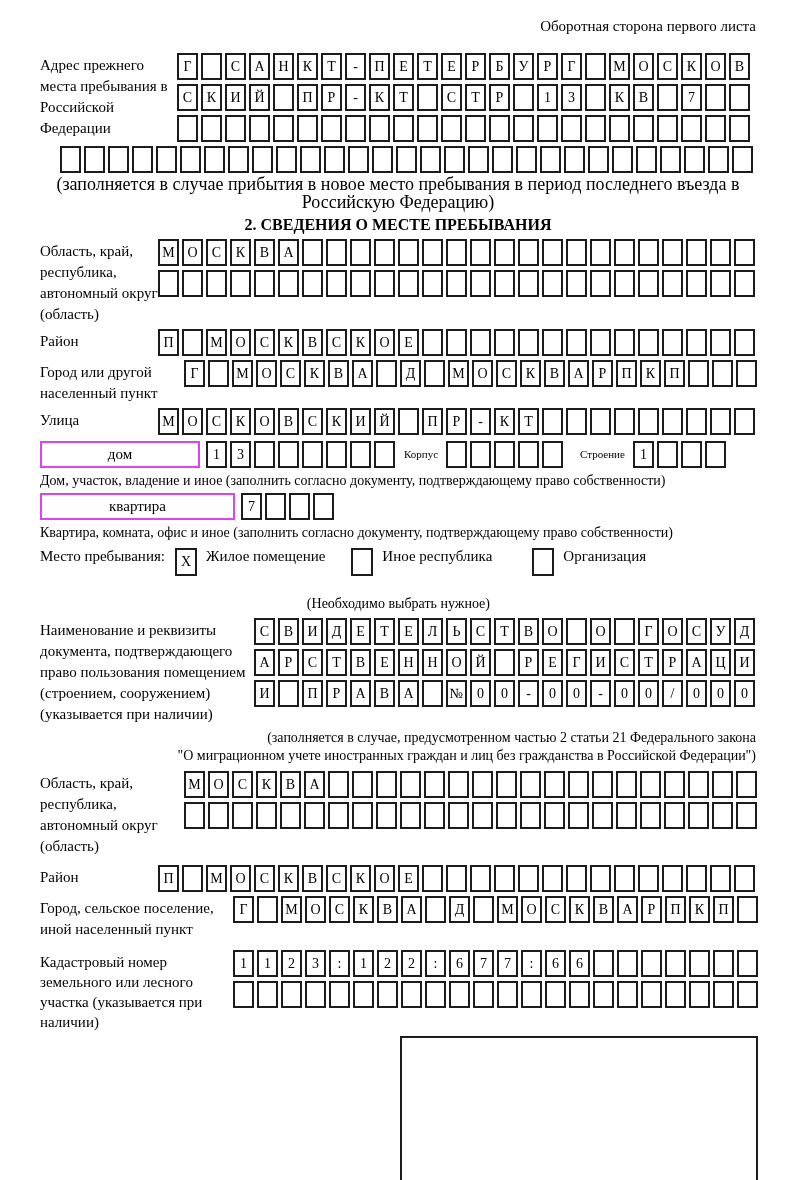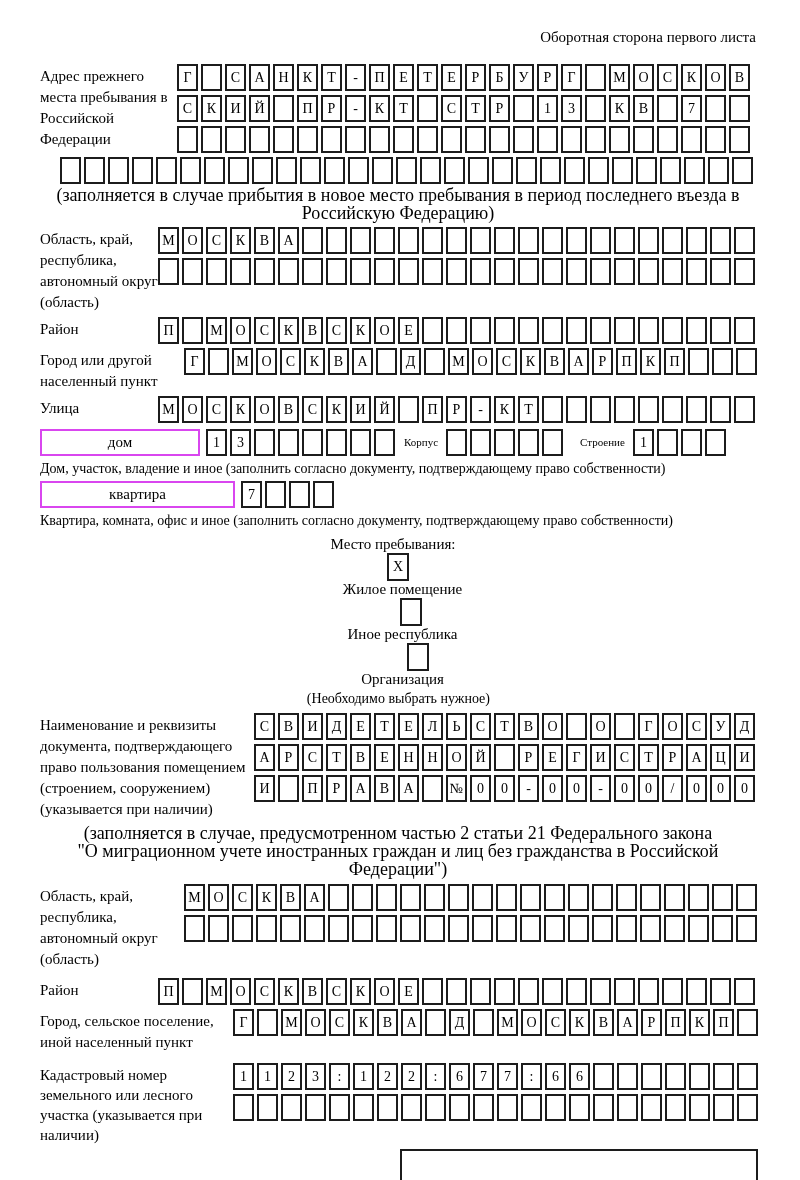--- a/index.html
+++ b/index.html
@@ -1,46 +1,46 @@
 <!DOCTYPE html>
 <html><head>
 <meta charset="utf-8">
 <style>
   html,body{margin:0;padding:0;background:#fff;color:#000;}
   body{width:800px;height:1180px;font-family:"Liberation Serif","DejaVu Serif",serif;overflow:hidden;}
   .page{padding:18px 44px 0 40px;box-sizing:border-box;}
-  .title-right{text-align:right;font-size:15px;margin-bottom:18px;margin-top:11px;}
+  .title-right{text-align:right;font-size:15px;margin-bottom:18px;}
   .row{display:flex;align-items:flex-start;margin-bottom:4px;}
   .label{font-size:15px;line-height:21px;flex:none;padding-top:2px;}
   .w137{width:137px;} .w118{width:118px;} .w144{width:144px;} .w214{width:214px;} .w193{width:193px;}
   .cellcol{display:flex;flex-direction:column;}
   .cellcol .cells{margin-bottom:4px;}
   .cellcol .cells:last-child{margin-bottom:0;}
   .cells{display:flex;flex-wrap:nowrap;}
   .cell{flex:none;display:inline-flex;align-items:center;justify-content:center;
         width:17px;height:23px;border:2px solid #1c1c1c;margin-right:3px;
         font-size:14px;line-height:1;background:#fff;}
   .fullrow{margin:0 0 2px 20px;}
   .note{font-size:18px;text-align:center;line-height:18px;margin-bottom:5px;}
   .note-left{font-size:14px;text-align:left;line-height:18px;margin-bottom:3px;}
   .sec-header{font-weight:bold;text-align:center;font-size:16px;margin:2px 0 5px 0;}
   .named-box{box-sizing:border-box;border:2px solid #d946ef;height:27px;display:flex;
              align-items:center;justify-content:center;font-size:15px;flex:none;background:#fff;}
   .bw160{width:160px;} .bw195{width:195px;}
   .ml6{margin-left:6px;}
   .inline-label{font-size:11px;line-height:27px;flex:none;}
   .korpus{margin:0 8px 0 6px;} .stroenie{margin:0 8px 0 14px;}
-  .mesto-row{align-items:center;margin:6px 0 2px 0;flex-direction:column;}
+  .mesto-row{margin:6px 0 19px 0;}
   .mesto-label{font-size:15px;margin-right:10px;}
   .checkbox{flex:none;display:inline-flex;align-items:center;justify-content:center;
             width:18px;height:24px;border:2px solid #1c1c1c;font-size:14px;background:#fff;}
   .opt-label{font-size:15px;margin:0 0 0 9px;}
   .gap26{margin-left:26px;} .gap40{margin-left:40px;}
   .note-choose{font-size:14px;text-align:right;width:280px;margin:0 0 6px 170px;line-height:17px;}
-  .fact-note{font-size:18px;text-align:center;line-height:18px;margin:0;}
+  .fact-note{font-size:14px;text-align:right;line-height:18px;margin:0;}
   .mt28{margin-top:28px;}
   .kadastr .label{line-height:20px;}
   .stamp-box{box-sizing:border-box;margin:4px 0 4px 360px;width:358px;height:175px;
              border:2px solid #1c1c1c;background:#fff;}
   .docblock{margin-top:6px;}
 </style>
 </head>
 <body>
 
 <div class="page">
@@ -156,20 +156,21 @@
       <span class="cell"></span>
       <span class="cell"></span>
       <span class="cell"></span>
       <span class="cell"></span>
       <span class="cell"></span>
       <span class="cell"></span>
       <span class="cell"></span>
     </div>
   <div class="note">(заполняется в случае прибытия в новое место пребывания в период последнего въезда в Российскую Федерацию)</div>
 
+  <div class="sec-header">2. СВЕДЕНИЯ О МЕСТЕ ПРЕБЫВАНИЯ</div>
 
   <div class="row">
     <div class="label w118">Область, край, республика, автономный округ (область)</div>
     <div class="cellcol">
       <div class="cells">
           <span class="cell">М</span>
           <span class="cell">О</span>
           <span class="cell">С</span>
           <span class="cell">К</span>
           <span class="cell">В</span>

